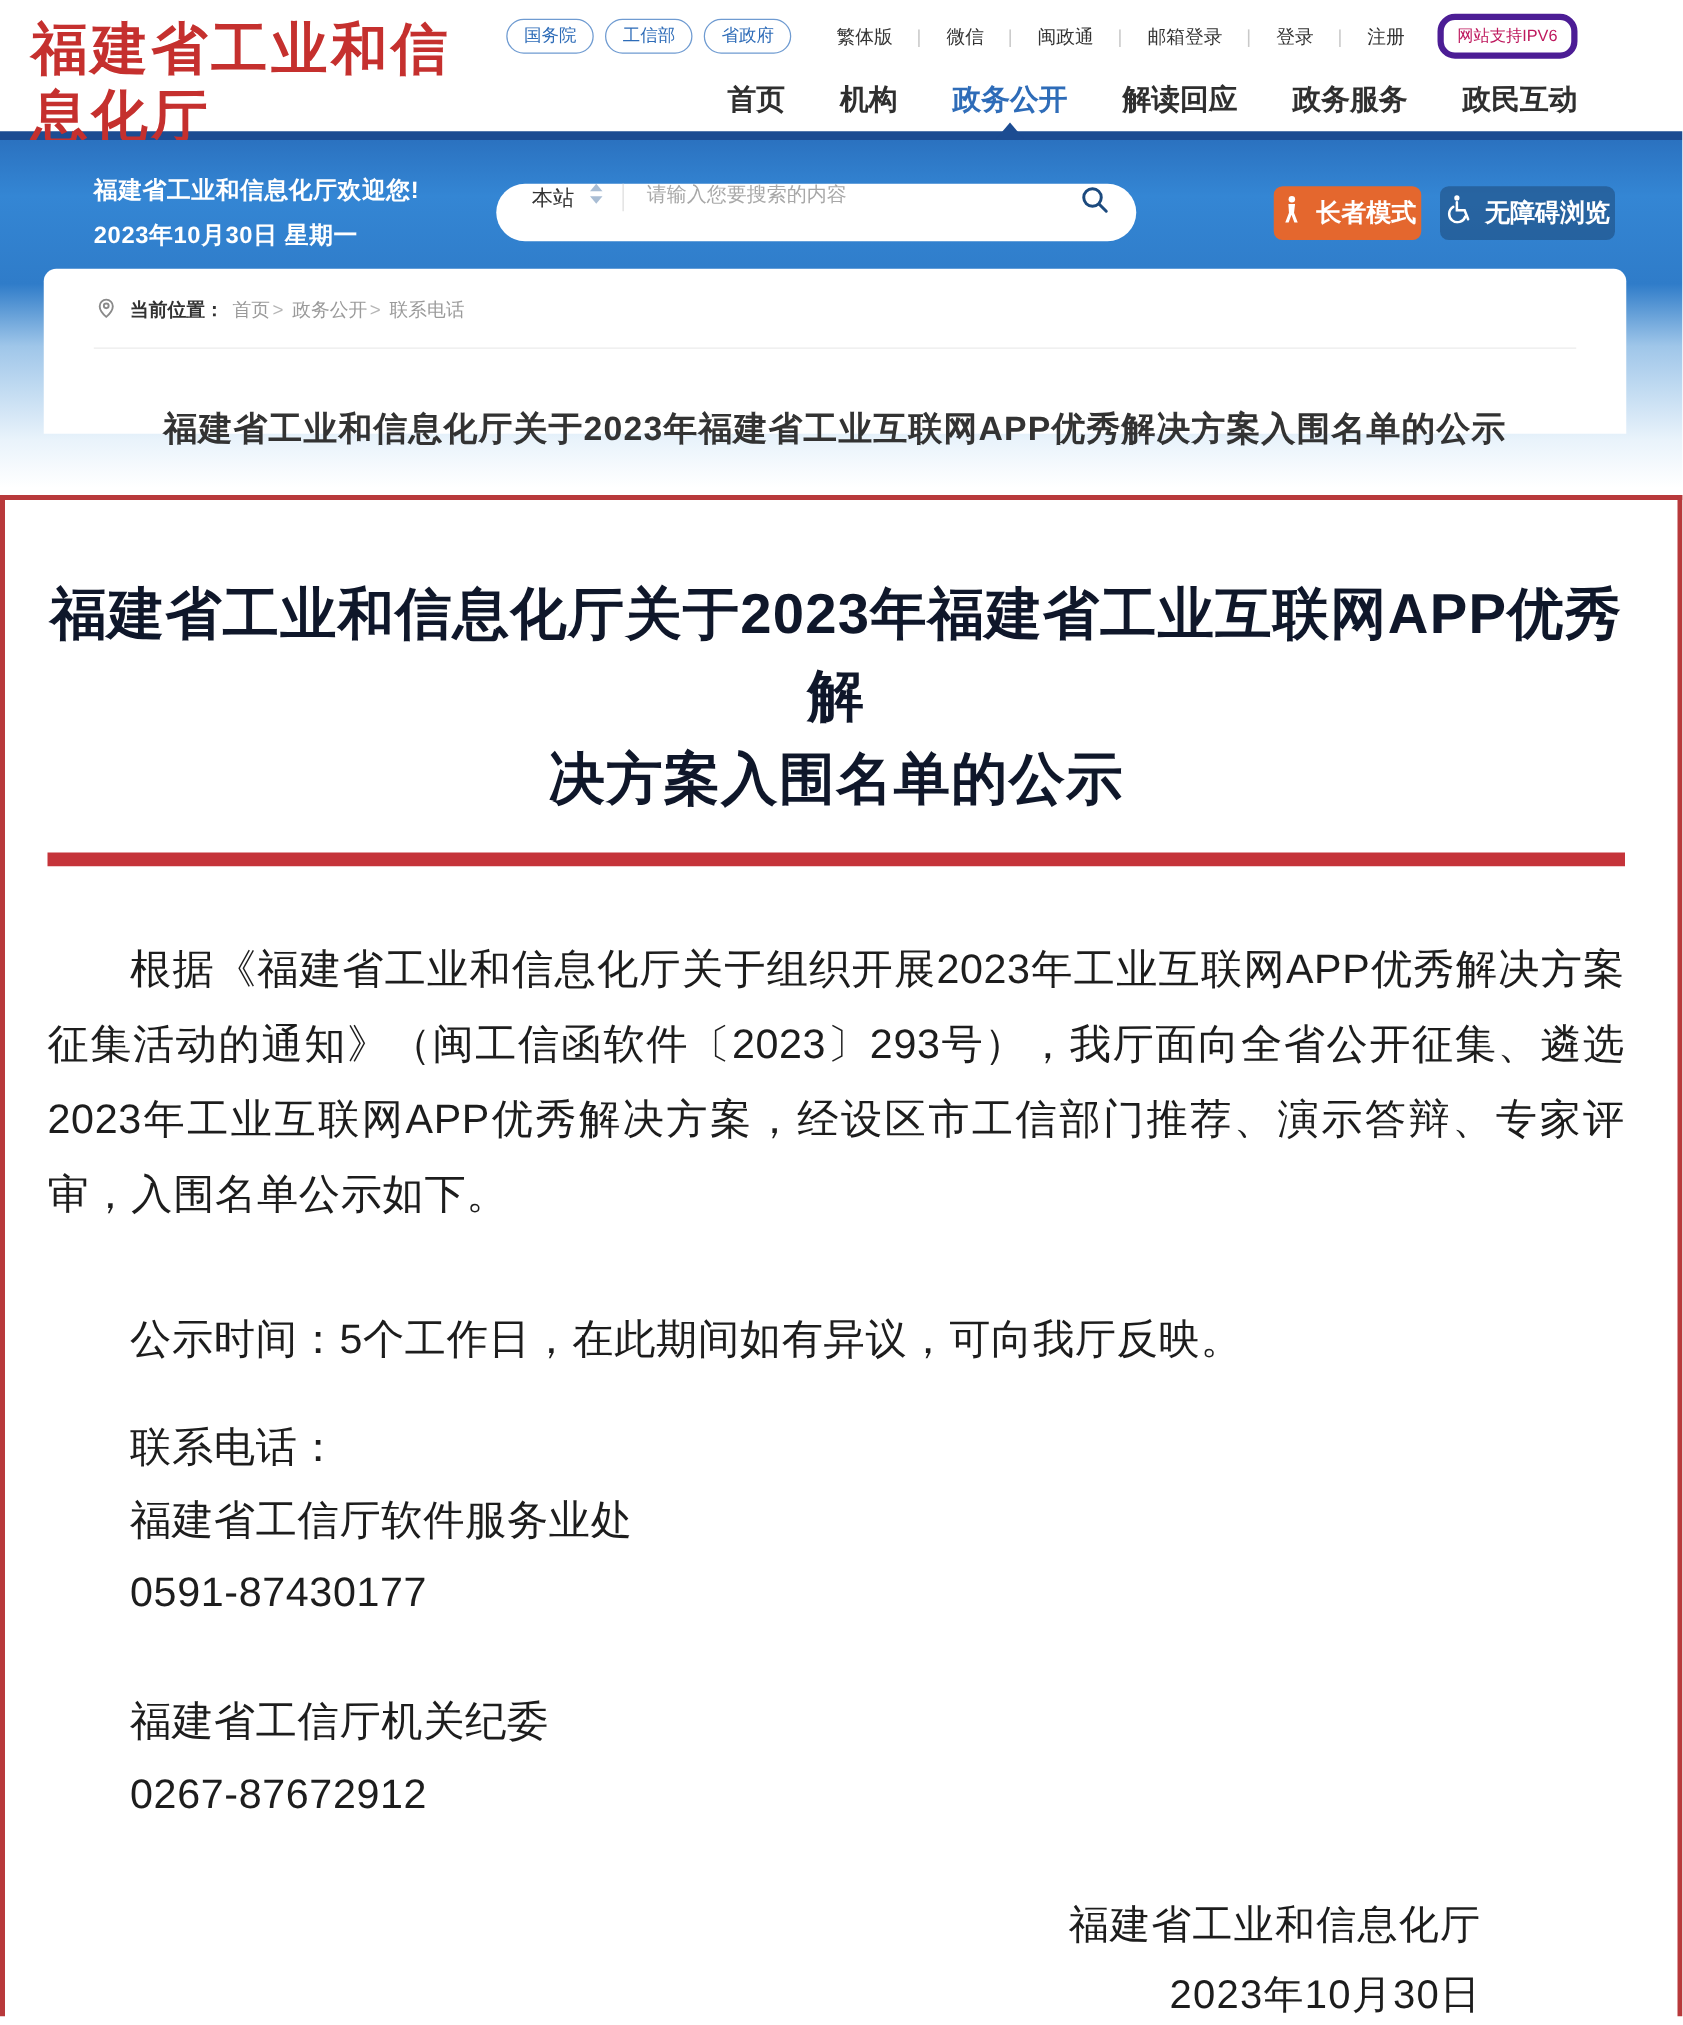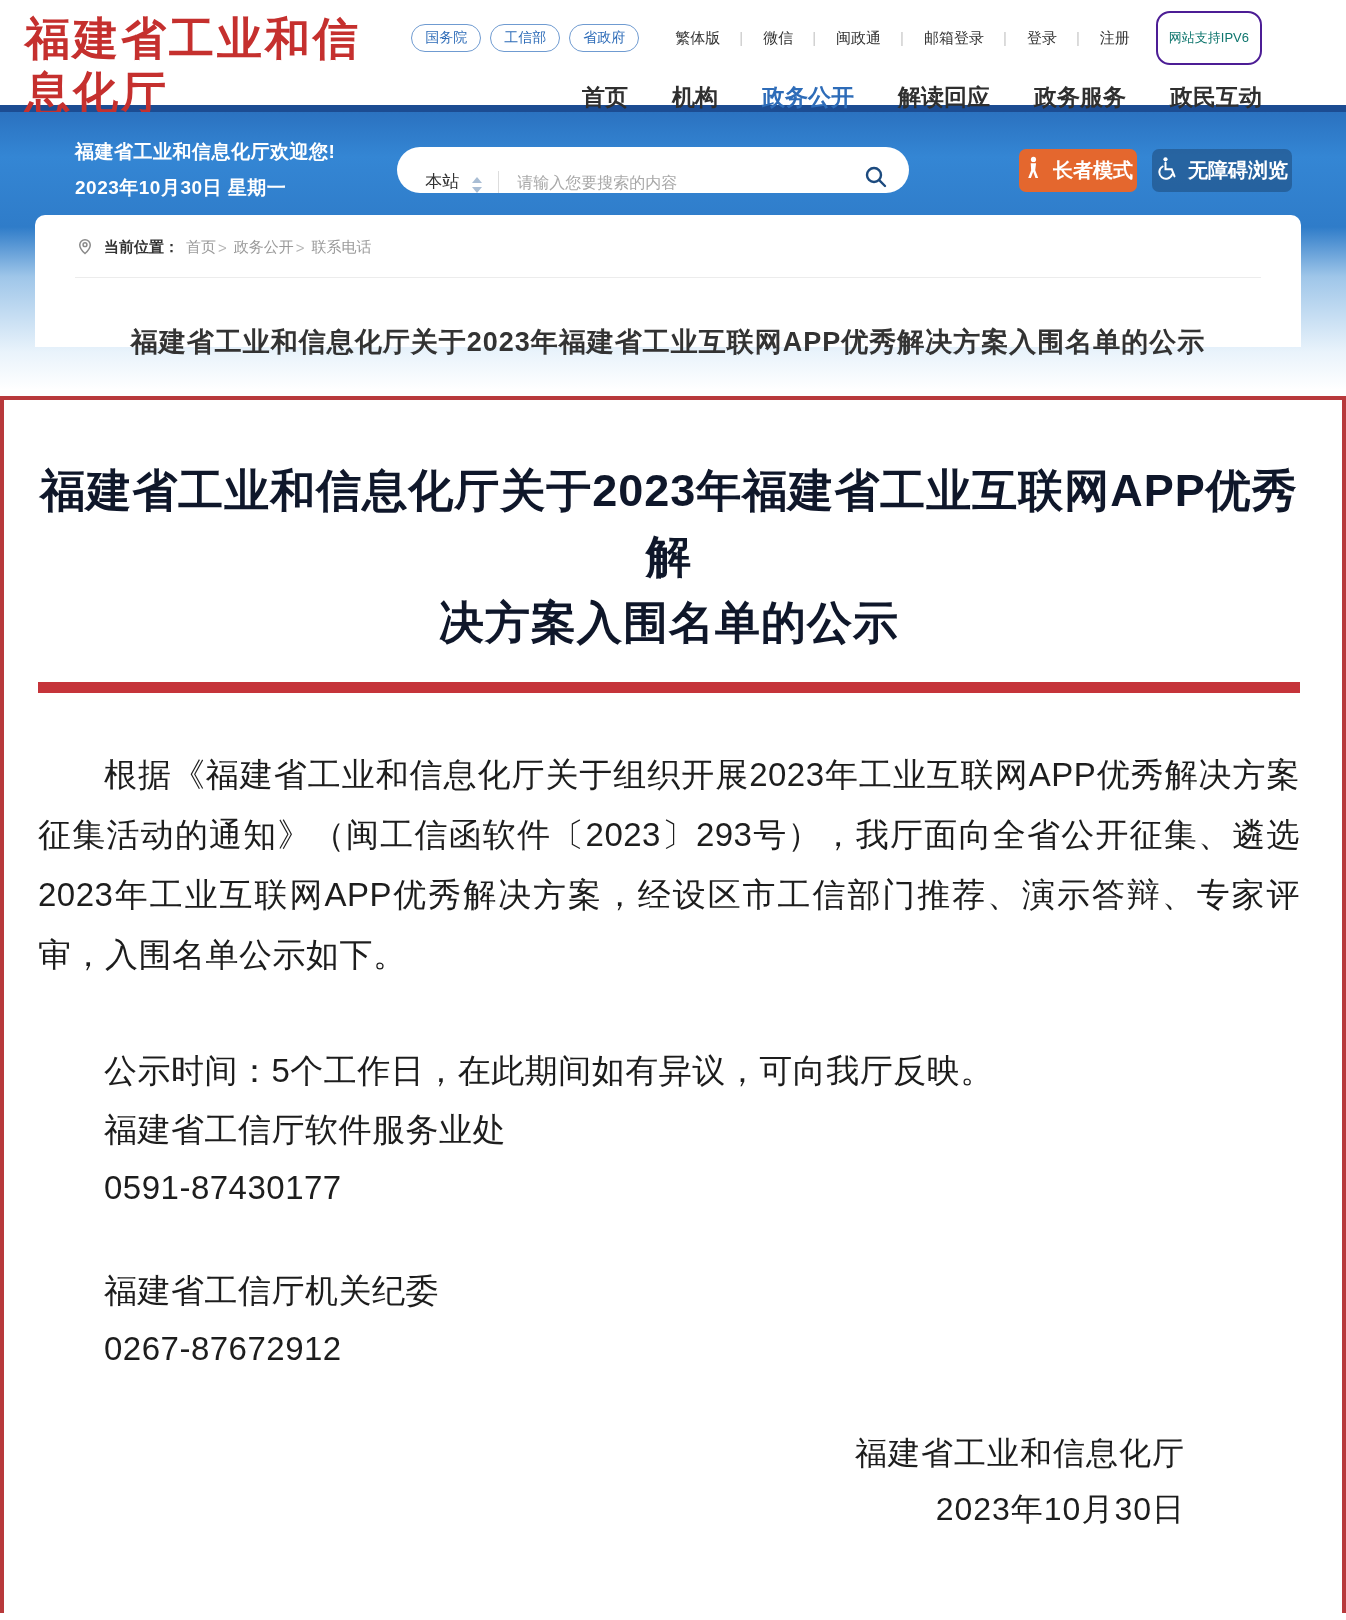--- a/index.html
+++ b/index.html
@@ -29,22 +29,22 @@
   .gov-pill{
     border:1px solid #6f9bd1; color:#2e6cb8; border-radius:16px;
     padding:4px 13px; font-size:14px; margin-left:9px; cursor:pointer; white-space:nowrap;
   }
   .quick-wrap{ display:flex; align-items:center; margin-left:26px; }
   .quick{ margin:0 10px; cursor:pointer; white-space:nowrap; }
   .quick-wrap .quick:not(:last-child)::after{
     content:"|"; color:#c9c9c9; font-weight:normal; margin-left:19px;
   }
   .ipv6{
-    border:2px solid #4c1d95; color:#0f766e; border-radius:14px;
-    padding:16px 11px; font-size:13px; margin-left:16px; white-space:nowrap;
+    border:5px solid #4c1d95; color:#be185d; border-radius:14px;
+    padding:4px 11px; font-size:13px; margin-left:16px; white-space:nowrap;
   }
 
   .main-nav{ display:flex; gap:44px; font-size:23px; font-weight:bold; color:#2f2f2f; margin-top:4px; }
   .nav-item{ cursor:pointer; position:relative; line-height:30px; }
   .nav-item.active{ color:#2e6cb8; }
   .nav-item.active::after{
     content:""; position:absolute; left:50%; transform:translateX(-50%);
     bottom:-17px; width:0; height:0;
     border-left:11px solid transparent; border-right:11px solid transparent;
     border-bottom:13px solid #1c4c92;
@@ -57,21 +57,21 @@
     background:linear-gradient(180deg,#2b72c0 0%, #3486d4 45px, #2f7cc9 115px,
                #9fc6e9 165px, #e9f3fb 240px, #ffffff 278px);
   }
   .banner-row{ display:flex; align-items:center; height:116px; padding:0 54px 0 75px; }
   .welcome{ color:#fff; }
   .welcome-line1{ font-size:19px; font-weight:bold; letter-spacing:.5px; }
   .welcome-line2{ font-size:19px; margin-top:10px; letter-spacing:.5px;font-weight:bold; }
 
   .searchbox{
     margin-left:62px; width:512px; height:46px; background:#fff;
-    border-radius:23px; display:flex; align-items:flex-end; padding:0 16px 0 28px;
+    border-radius:23px; display:flex; align-items:flex-start; padding:0 16px 0 28px;
   }
   .scope{ font-size:17px; color:#333; cursor:pointer; }
   .sort-arrows{ display:flex; flex-direction:column; gap:4px; margin-left:13px; cursor:pointer; }
   .arrow-up{ width:0;height:0;border-left:5px solid transparent;border-right:5px solid transparent;border-bottom:6px solid #a9bdd4; }
   .arrow-down{ width:0;height:0;border-left:5px solid transparent;border-right:5px solid transparent;border-top:6px solid #a9bdd4; }
   .vdiv{ width:1px; height:22px; background:#ddd; margin:0 16px; }
   .search-input{ flex:1; border:none; outline:none; font-size:16px; color:#333; background:transparent; }
   .search-input::placeholder{ color:#a8a8a8; }
   .search-btn{ background:none; border:none; padding:0 4px; cursor:pointer; display:flex; align-items:center; }
 
@@ -235,20 +235,21 @@
 <div class="article">
   <div class="article-title">
     <div>福建省工业和信息化厅关于2023年福建省工业互联网APP优秀解</div>
     <div>决方案入围名单的公示</div>
   </div>
   <div class="red-rule"></div>
 
   <p class="body-p p1">根据《福建省工业和信息化厅关于组织开展2023年工业互联网APP优秀解决方案征集活动的通知》（闽工信函软件〔2023〕293号），我厅面向全省公开征集、遴选2023年工业互联网APP优秀解决方案，经设区市工信部门推荐、演示答辩、专家评审，入围名单公示如下。</p>
   <p class="body-p p2">公示时间：5个工作日，在此期间如有异议，可向我厅反映。</p>
 
+  <p class="contact-line contact-label">联系电话：</p>
   <p class="contact-line">福建省工信厅软件服务业处</p>
   <p class="contact-line">0591-87430177</p>
   <p class="contact-line contact-gap">福建省工信厅机关纪委</p>
   <p class="contact-line">0267-87672912</p>
 
   <div class="signature">
     <div>福建省工业和信息化厅</div>
     <div>2023年10月30日</div>
   </div>
 </div>

